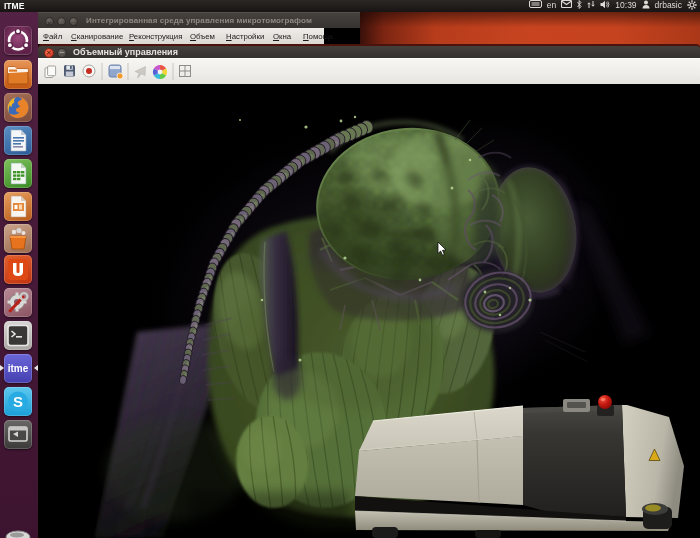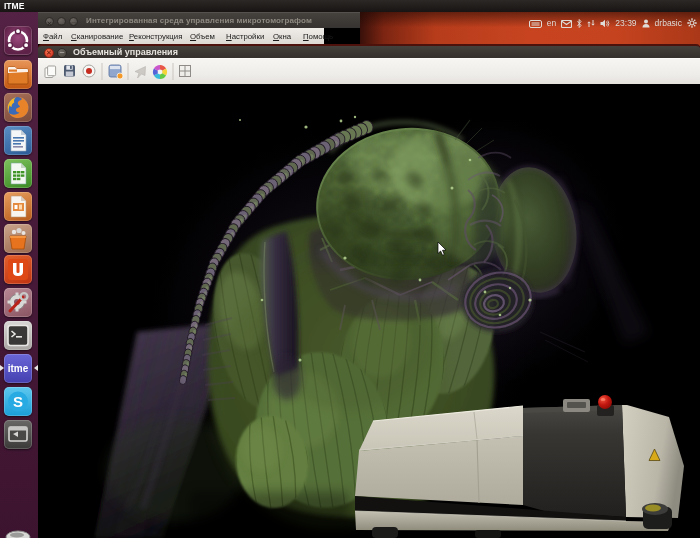--- a/index.html
+++ b/index.html
@@ -38,21 +38,21 @@
  box-sizing:border-box;color:#d8d4cf;font-size:8px;text-align:center;line-height:6px;}
 #rtitletext{position:absolute;left:35px;top:1px;font:bold 9px "Liberation Sans",sans-serif;color:#e6e3df;}
 #toolbar{position:absolute;left:0;top:14px;width:662px;height:26px;
  background:linear-gradient(180deg,#f7f5f2 0%,#efedea 60%,#e5e2dd 100%);
  border-top:1px solid #fcfbfa;box-sizing:border-box;}
 </style></head>
 <body>
 
 <div id="toppanel">
  <div style="position:absolute;left:4px;top:1px;font:bold 8.5px 'Liberation Sans',sans-serif;color:#fff">ITME</div>
- <div style="position:absolute;right:3px;top:0;height:28px;display:flex;align-items:flex-end;gap:5px;color:#dfdbd6;font:8.5px 'Liberation Sans',sans-serif">
+ <div style="position:absolute;right:3px;top:0;height:28px;display:flex;align-items:flex-start;gap:5px;color:#dfdbd6;font:8.5px 'Liberation Sans',sans-serif">
   <svg width="13" height="8" viewBox="0 0 13 8">
         <rect x="0.5" y="0.5" width="12" height="7" rx="1.5" fill="none" stroke="#dfdbd6" stroke-width="1"></rect>
         <rect x="2.5" y="2.5" width="8" height="1" fill="#dfdbd6"></rect>
         <rect x="2.5" y="4.5" width="8" height="1" fill="#dfdbd6"></rect>
       </svg>
   <span>en</span>
   <svg width="11" height="8" viewBox="0 0 11 8">
         <rect x="0.5" y="0.5" width="10" height="7" rx="1" fill="none" stroke="#dfdbd6" stroke-width="1.1"></rect>
         <path d="M0.5,1 L5.5,4.5 L10.5,1" fill="none" stroke="#dfdbd6" stroke-width="1.1"></path>
       </svg>
@@ -60,21 +60,21 @@
         <path d="M0.5,2 L4,6.5 L2.2,8.5 L2.2,0.5 L4,2.5 L0.5,7" fill="none" stroke="#dfdbd6" stroke-width="0.9"></path>
       </svg>
   <svg width="8" height="9" viewBox="0 0 8 9">
         <path d="M2,3 L2,8 M0.7,4.2 L2,2.8 L3.3,4.2" stroke="#dfdbd6" stroke-width="1" fill="none"></path>
         <path d="M6,6 L6,1 M4.7,4.8 L6,6.2 L7.3,4.8" stroke="#dfdbd6" stroke-width="1" fill="none"></path>
       </svg>
   <svg width="10" height="9" viewBox="0 0 10 9">
         <path d="M0.5,3 L2.5,3 L5,0.8 L5,8.2 L2.5,6 L0.5,6 Z" fill="#dfdbd6"></path>
         <path d="M6.5,2.5 Q8,4.5 6.5,6.5 M7.8,1.5 Q10,4.5 7.8,7.5" stroke="#dfdbd6" stroke-width="0.9" fill="none"></path>
       </svg>
-  <span>23:39</span>
+  <span>10:39</span>
   <svg width="8" height="9" viewBox="0 0 8 9">
         <circle cx="4" cy="2.5" r="2" fill="#dfdbd6"></circle>
         <path d="M0.5,8.5 Q0.5,5 4,5 Q7.5,5 7.5,8.5 Z" fill="#dfdbd6"></path>
       </svg>
   <span>drbasic</span>
   <svg width="10" height="10" viewBox="0 0 10 10">
         <circle cx="5" cy="5" r="2" fill="none" stroke="#dfdbd6" stroke-width="1.2"></circle>
         <g stroke="#dfdbd6" stroke-width="1.3">
           <path d="M5,0.3 L5,2"></path>
           <path d="M5,8 L5,9.7"></path>

